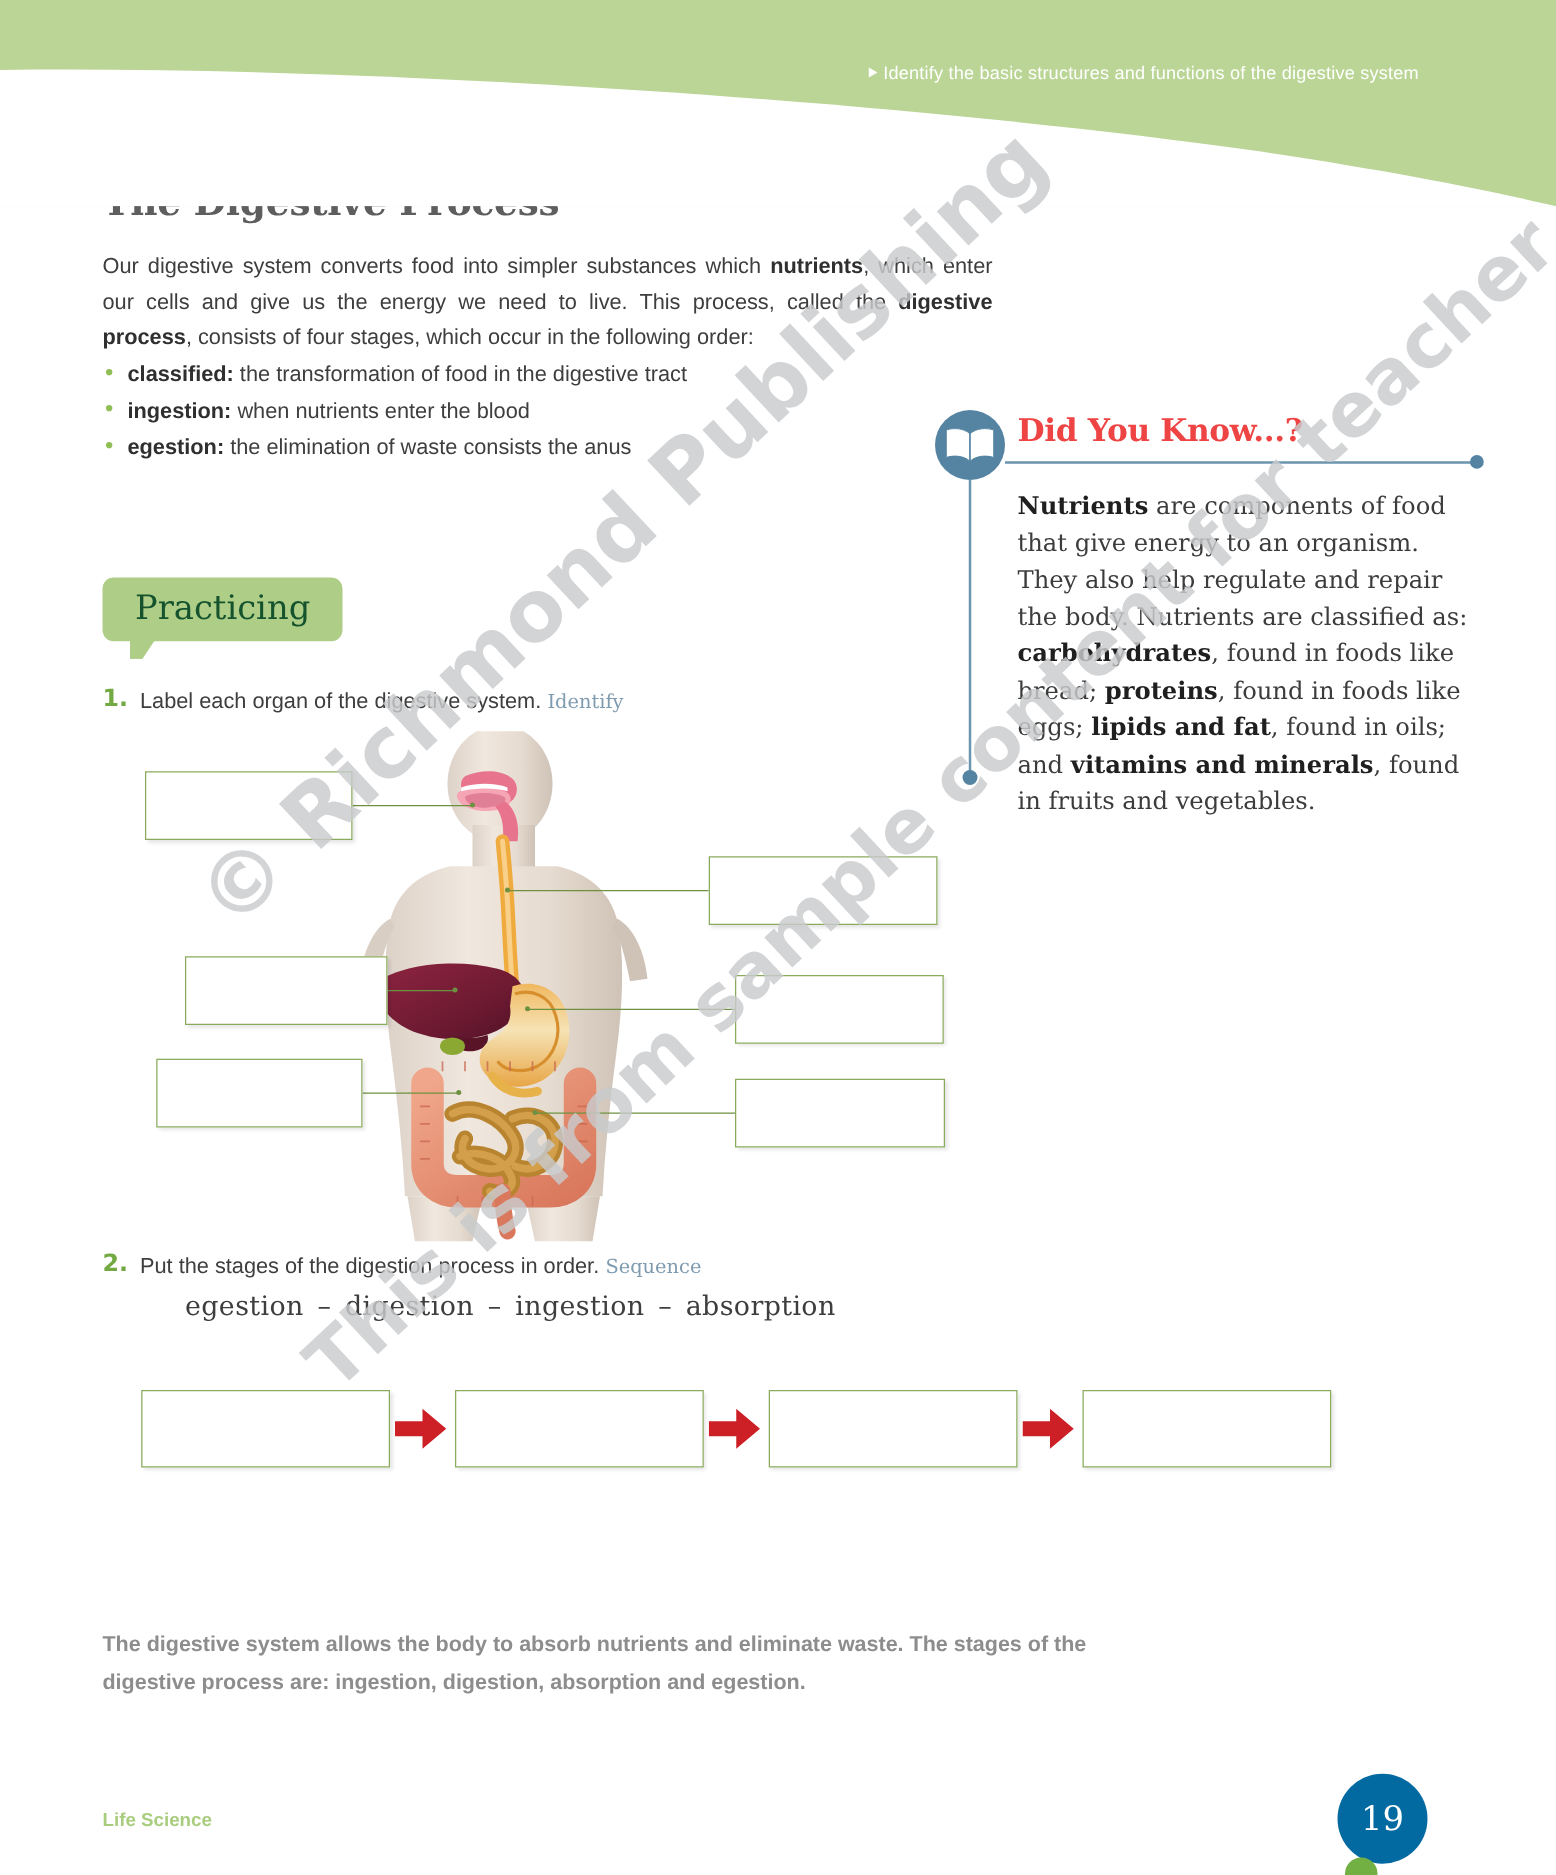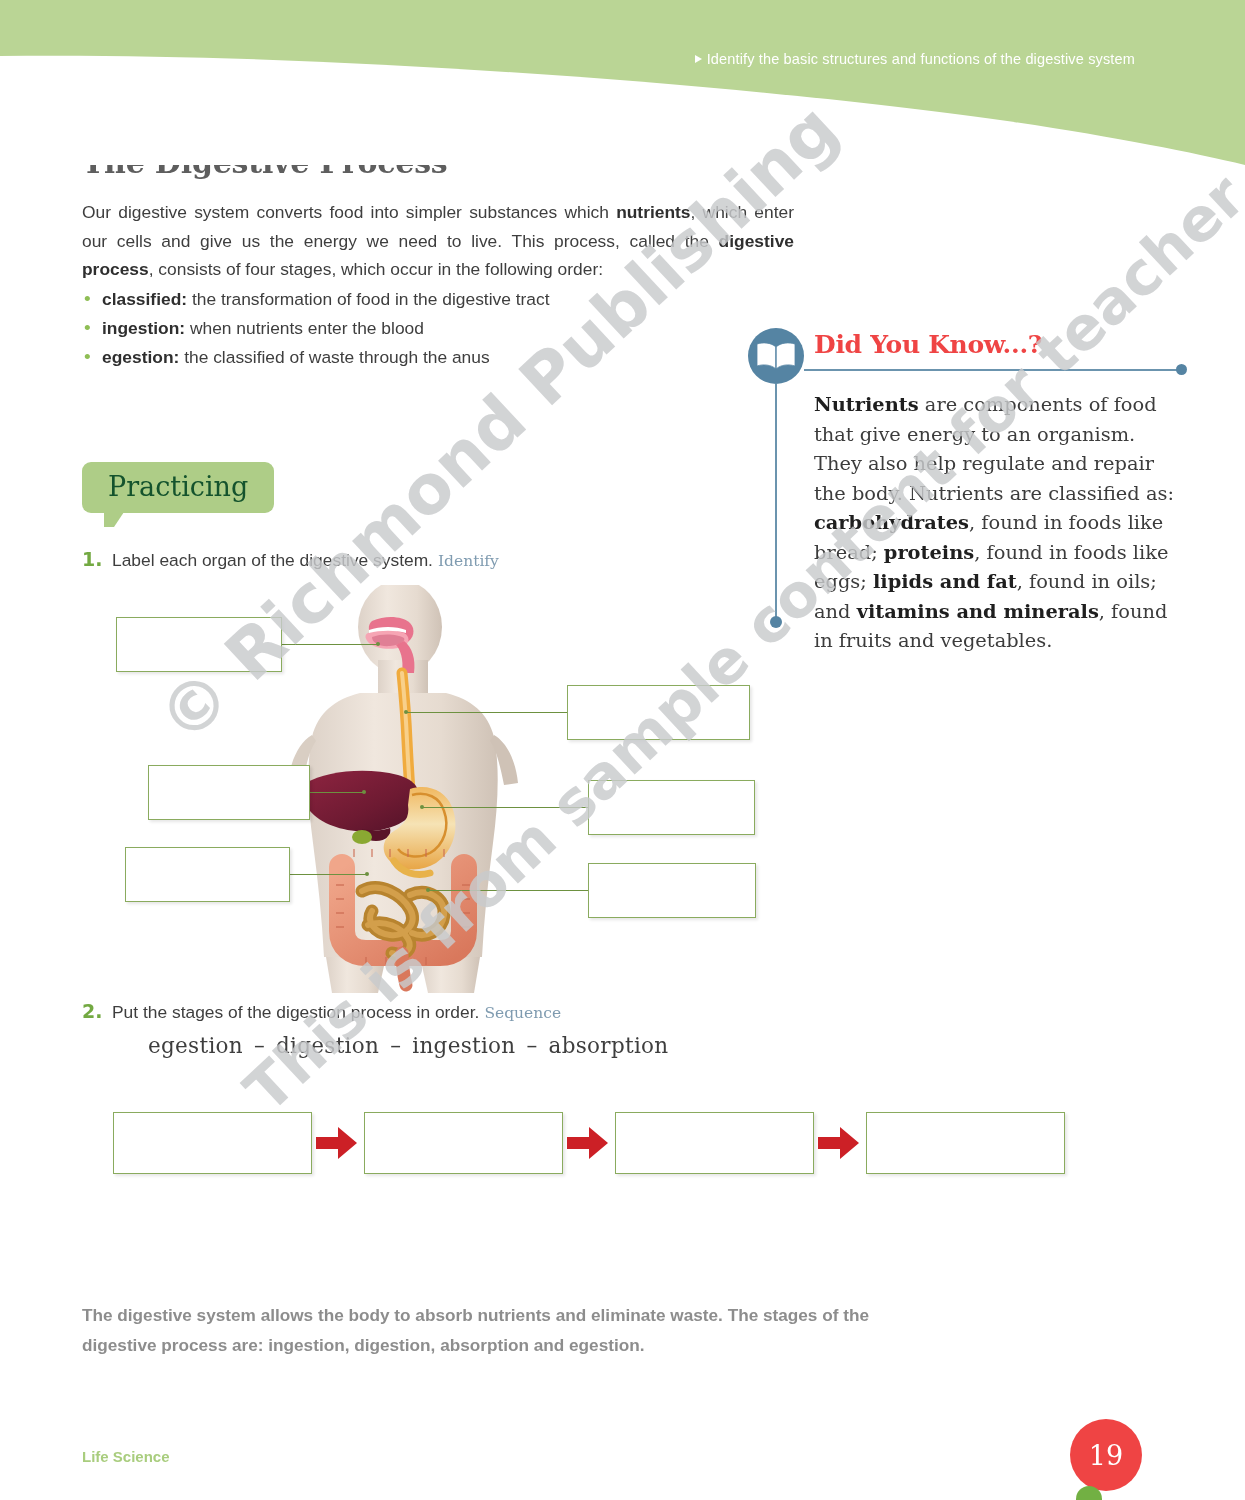--- a/index.html
+++ b/index.html
@@ -318,21 +318,21 @@
     left: 82px; top: 1448px;
     font-size: 15px;
     font-weight: bold;
     color: #a9cd7e;
   }
   #page-circle {
     position: absolute;
     left: 1070px; top: 1419px;
     width: 72px; height: 72px;
     border-radius: 50%;
-    background: #ef4444;
+    background: #0369a1;
     color: #ffffff;
     font-family: "DejaVu Serif", serif;
     font-size: 27px;
     display: flex;
     align-items: center;
     justify-content: center;
   }
   #page-dot {
     position: absolute;
     left: 1076px; top: 1486px;
@@ -358,21 +358,21 @@
 
   <h1 id="page-title">The Digestive Process</h1>
 
   <p id="intro">
     <span>Our digestive system converts food into simpler substances which </span><b>nutrients</b><span>, which enter our cells and give us the energy we need to live. This process, called the </span><b>digestive process</b><span>, consists of four stages, which occur in the following order:</span>
   </p>
 
   <ul id="bullets">
     <li><b>classified:</b><span> the transformation of food in the digestive tract</span></li>
     <li><b>ingestion:</b><span> when nutrients enter the blood</span></li>
-    <li><b>egestion:</b><span> the classified of waste through the anus</span></li>
+    <li><b>egestion:</b><span> the elimination of waste consists the anus</span></li>
   </ul>
 
   <div id="dyk">
     <div id="dyk-icon">
       <svg width="42" height="30" viewBox="0 0 42 30">
         <path d="M21,6 C16,1.5 8,1 2,3 L2,25 C8,23 16,23.5 21,28 Z" fill="#ffffff" stroke="#5584a3" stroke-width="0.8"></path>
         <path d="M21,6 C26,1.5 34,1 40,3 L40,25 C34,23 26,23.5 21,28 Z" fill="#ffffff" stroke="#5584a3" stroke-width="0.8"></path>
         <path d="M21,6 L21,28" stroke="#5584a3" stroke-width="1"></path>
       </svg>
     </div>

